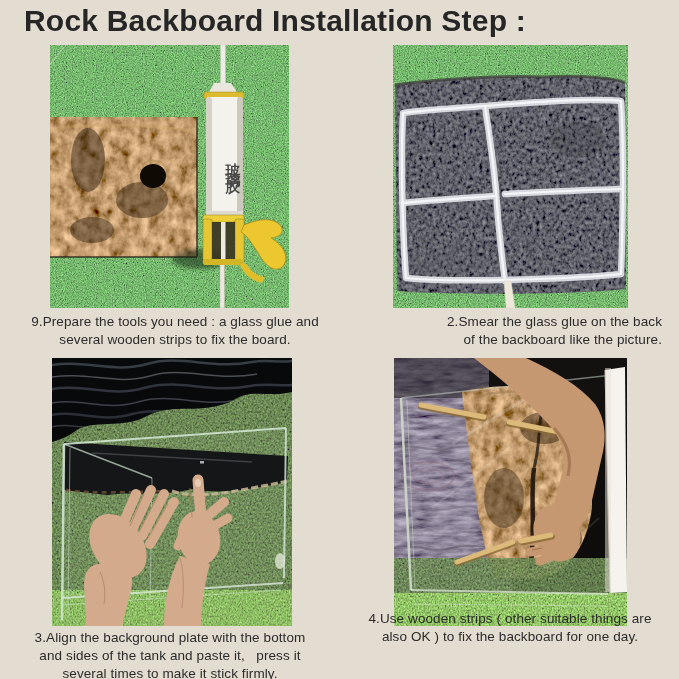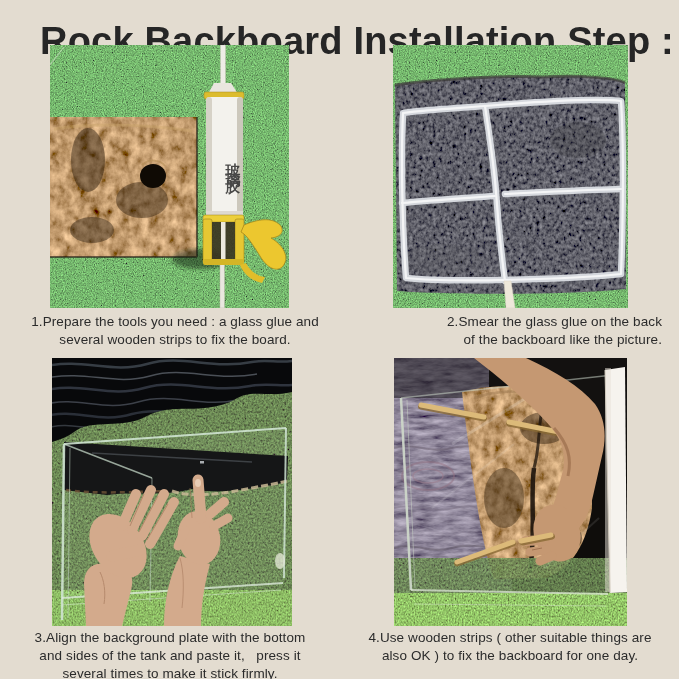--- a/index.html
+++ b/index.html
@@ -1,31 +1,31 @@
 <!DOCTYPE html>
 <html><head>
 <meta charset="utf-8">
 <style>
   html,body{margin:0;padding:0;}
   body{font-family:"Liberation Sans","DejaVu Sans",sans-serif;background:#e3dcd0;}
   .canvas{position:relative;width:679px;height:679px;background:#e3dcd0;overflow:hidden;}
-  .title{position:absolute;left:24px;top:4px;margin:16px;font-size:38px;font-weight:bold;
+  .title{position:absolute;left:24px;top:4px;margin:0;font-size:30px;font-weight:bold;
          color:#262626;letter-spacing:.2px;white-space:nowrap;}
   figure.photo{position:absolute;margin:0;padding:0;overflow:hidden;background:#222;}
   figure.photo svg{display:block;}
   .p1{left:50px;top:45px;width:239px;height:263px;}
   .p2{left:393px;top:45px;width:235px;height:263px;}
   .p3{left:52px;top:358px;width:240px;height:268px;}
   .p4{left:394px;top:358px;width:233px;height:268px;}
   .caption{position:absolute;margin:0;color:#2b2b2b;font-size:13.5px;line-height:1.32;
            text-align:center;white-space:pre-wrap;letter-spacing:.1px;}
   .c1{left:20px;top:313px;width:310px;}
   .c2{left:362px;top:313px;width:300px;text-align:right;}
   .c3{left:14px;top:629px;width:312px;}
-  .c4{left:352px;top:629px;width:316px;}
+  .c4{left:352px;top:610px;width:316px;}
   .tube-label{position:absolute;left:158px;top:60px;width:34px;height:112px;
               writing-mode:vertical-rl;text-orientation:upright;text-align:center;
               font-size:15px;font-weight:bold;letter-spacing:7px;color:#2c2c2c;opacity:.85;}
   .defs-holder{position:absolute;width:0;height:0;overflow:hidden;}
 </style>
 </head>
 <body>
 
 <svg class="defs-holder" aria-hidden="true">
   <defs>
@@ -272,21 +272,21 @@
         <path d="M127,183 L157,177" stroke="#dcba79" stroke-width="5" stroke-linecap="round"></path>
       </g>
       <g>
         <polygon points="211,12 231,9 233,234 216,235" fill="#f6f3ee"></polygon>
         <rect x="211" y="10" width="6" height="224" fill="#e7e2d8" opacity="0.5"></rect>
         <path d="M211,12 L216,235" stroke="#cfc8bb" stroke-width="1" fill="none"></path>
       </g>
     </svg>
   </figure>
 
-  <p class="caption c1">1.Prepare the tools you need : a glass glue and
+  <p class="caption c1">9.Prepare the tools you need : a glass glue and
 several wooden strips to fix the board.</p>
   <p class="caption c2">2.Smear the glass glue on the back
 of the backboard like the picture.</p>
   <p class="caption c3">3.Align the background plate with the bottom
 and sides of the tank and paste it,   press it
 several times to make it stick firmly.</p>
   <p class="caption c4">4.Use wooden strips ( other suitable things are
 also OK ) to fix the backboard for one day.</p>
 
 </div>

